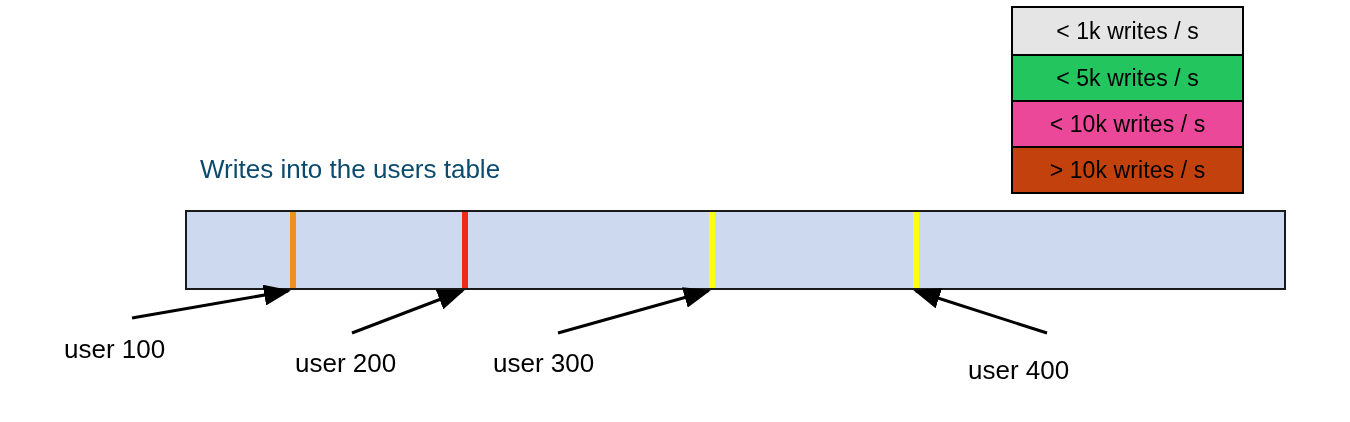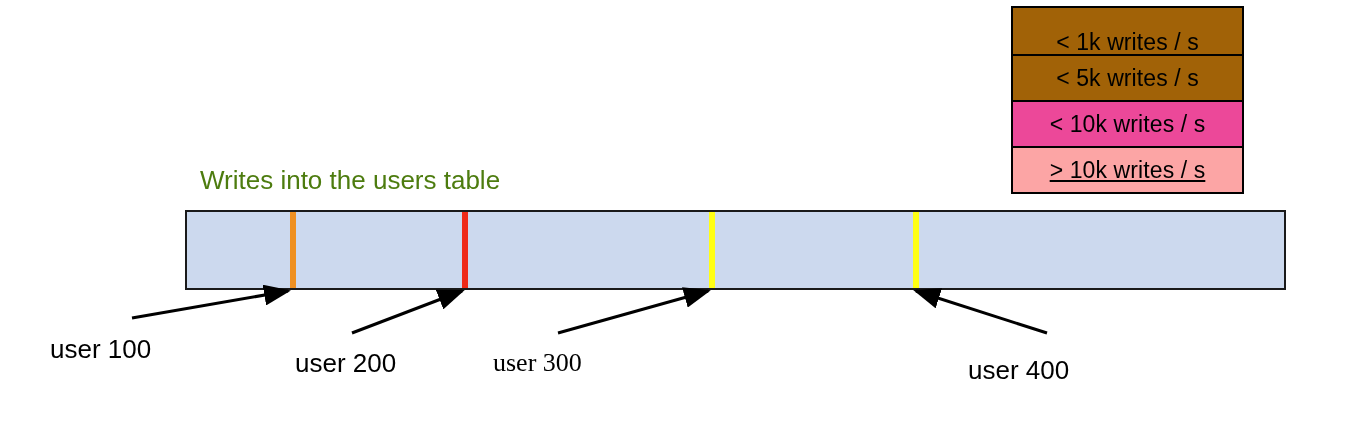--- a/index.html
+++ b/index.html
@@ -42,25 +42,25 @@
     color: #000000;
     white-space: nowrap;
   }
   .legend-row + .legend-row {
     border-top: 2px solid #000000;
   }
   
   .chart-title {
     position: absolute;
     left: 200px;
-    top: 167px;
+    top: 156px;
     font-size: 26px;
     line-height: 1;
     white-space: nowrap;
-    color: #4d7c0f;
+    color: #0c4a6e;
   }
   
   .bar-outer {
     position: absolute;
     left: 185px;
     top: 210px;
     width: 1101px;
     height: 80px;
     border: 2px solid #1a1a1a;
     box-sizing: border-box;
@@ -88,30 +88,30 @@
     height: 422px;
     pointer-events: none;
   }
 </style>
 </head>
 <body style="background: rgb(255, 255, 255);">
 
 <div id="canvas">
 
   <div class="legend">
-    <div class="legend-row" style="background: #a16207; align-items: flex-end;">
+    <div class="legend-row" style="background: #e5e5e5;">
       <span>&lt; 1k writes / s</span>
     </div>
-    <div class="legend-row" style="background: #a16207;">
+    <div class="legend-row" style="background: #22c55e;">
       <span>&lt; 5k writes / s</span>
     </div>
     <div class="legend-row" style="background: #ec4899;">
       <span>&lt; 10k writes / s</span>
     </div>
-    <div class="legend-row" style="background: #fca5a5; text-decoration: underline;">
+    <div class="legend-row" style="background: #c2410c;">
       <span>&gt; 10k writes / s</span>
     </div>
   </div>
 
   <div class="chart-title">Writes into the users table</div>
 
   <div class="bar-outer" style="background: rgb(204, 217, 238); border-color: rgb(26, 26, 26);">
     <div class="boundary" style="background: rgb(239, 144, 32); left: 9.4%;"></div>
     <div class="boundary" style="background: rgb(239, 42, 24); left: 25.1%;"></div>
     <div class="boundary" style="background: rgb(255, 255, 20); left: 47.6%;"></div>
@@ -125,18 +125,18 @@
       </marker>
     </defs>
     <g id="arrow-group" stroke="#000000" stroke-width="3" fill="none">
         <line x1="132" y1="318" x2="288" y2="291" marker-end="url(#arrowhead)"></line>
         <line x1="352" y1="333" x2="462" y2="291" marker-end="url(#arrowhead)"></line>
         <line x1="558" y1="333" x2="708" y2="291" marker-end="url(#arrowhead)"></line>
         <line x1="1047" y1="333" x2="916" y2="291" marker-end="url(#arrowhead)"></line>
       </g>
   </svg>
 
-  <div class="callout-label" style="left: 50px; top: 336px;">user 100</div>
+  <div class="callout-label" style="left: 64px; top: 336px;">user 100</div>
   <div class="callout-label" style="left: 273px; top: 350px; margin-left: 22px;">user 200</div>
-  <div class="callout-label" style="left: 493px; top: 350px; font-family: Liberation Serif, serif;">user 300</div>
+  <div class="callout-label" style="left: 493px; top: 350px;">user 300</div>
   <div class="callout-label" style="left: 968px; top: 357px;">user 400</div>
 
 </div>
 
 </body></html>

